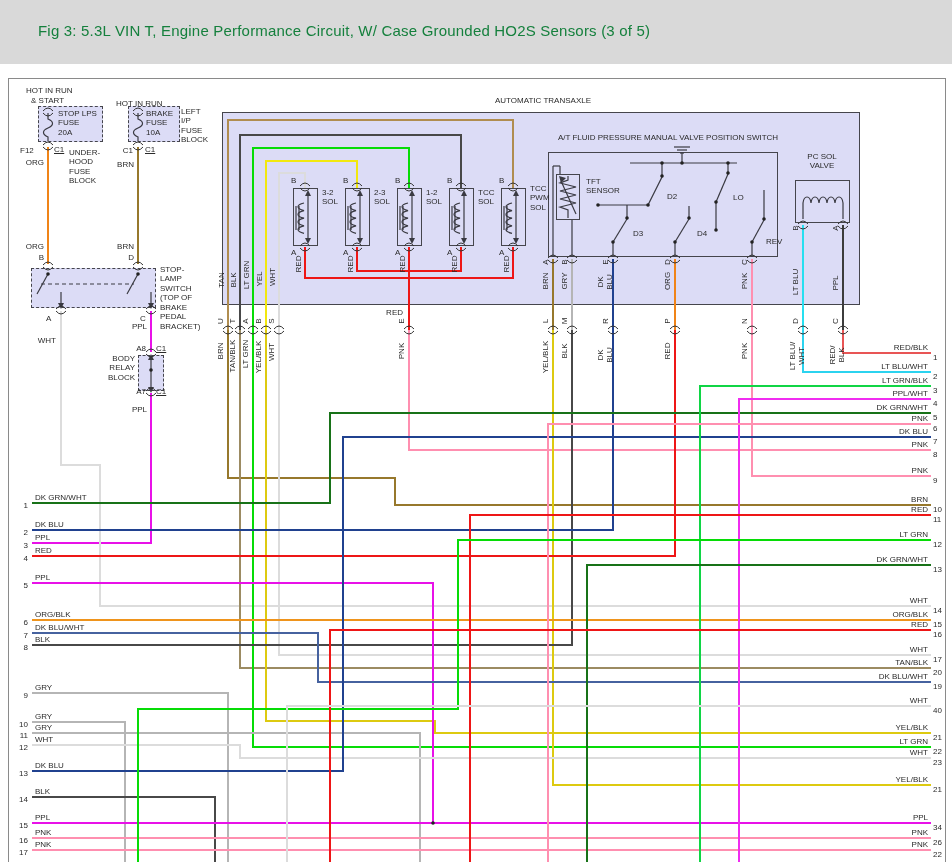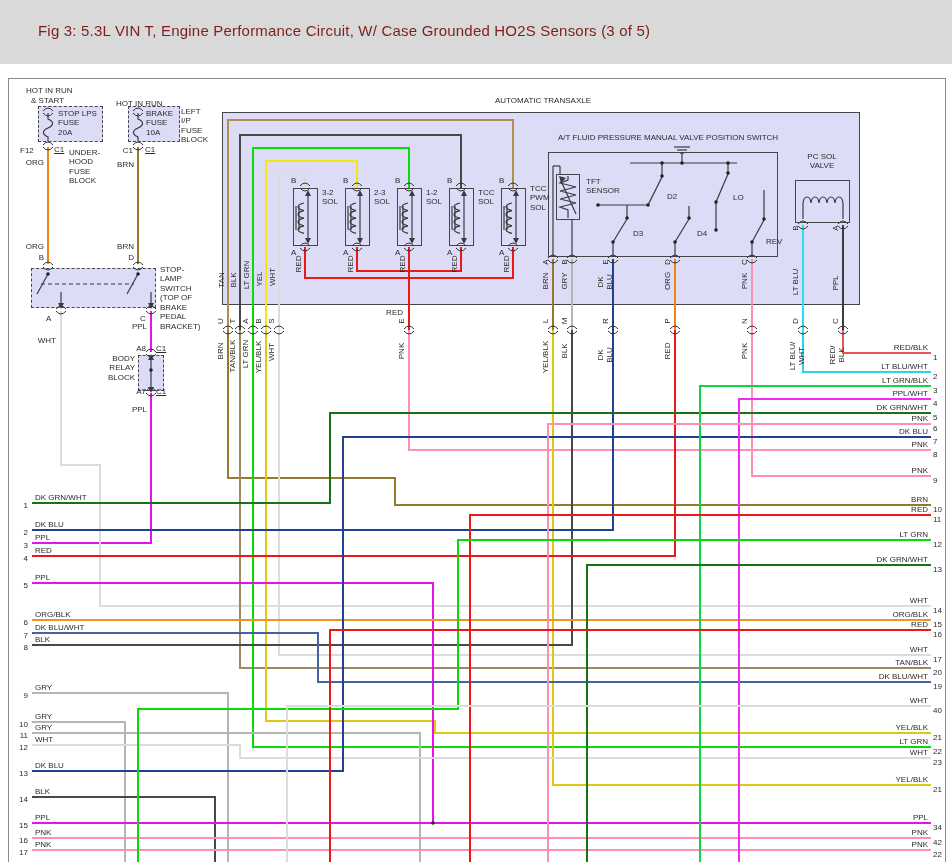--- a/index.html
+++ b/index.html
@@ -1,18 +1,18 @@
 <!DOCTYPE html>
 <html><head>
 <meta charset="utf-8">
 <style>
   html,body{margin:0;padding:0;width:952px;height:862px;background:#fff;overflow:hidden;
     font-family:"Liberation Sans",sans-serif;}
   .titlebar{position:absolute;left:0;top:0;width:952px;height:64px;background:#d9d9d9;}
-  .titlebar span{position:absolute;left:38px;top:22px;font-size:15px;color:#7f1d1d;letter-spacing:.2px;}
+  .titlebar span{position:absolute;left:38px;top:22px;font-size:15px;color:#15803d;letter-spacing:.2px;}
   #diagram{position:absolute;left:0;top:0;width:952px;height:862px;}
   .frame{position:absolute;border:1px solid #8a8a8a;border-bottom:none;background:#fff;}
   .box{position:absolute;border:1px solid #45454c;background:#dcdcf6;box-sizing:border-box;}
   .box.dashed{border-style:dashed;}
   .box.nofill{background:transparent;}
   .wire{position:absolute;}
   .lbl{position:absolute;font-size:8px;line-height:1.18;color:#2a2a2a;white-space:pre;}
   .lbl.rot{transform:translate(-50%,-50%) rotate(-90deg);text-align:center;}
   .lbl.ul{text-decoration:underline;}
   .num{position:absolute;font-size:8px;color:#2a2a2a;}
@@ -533,18 +533,18 @@
       <div class="num" style="left: 933px; top: 733px;">21</div>
       <div class="lbl" style="left: 768px; width: 160px; text-align: right; top: 723px;">YEL/BLK</div>
       <div class="num" style="left: 933px; top: 747px;">22</div>
       <div class="lbl" style="left: 768px; width: 160px; text-align: right; top: 737px;">LT GRN</div>
       <div class="num" style="left: 933px; top: 758px;">23</div>
       <div class="lbl" style="left: 768px; width: 160px; text-align: right; top: 748px;">WHT</div>
       <div class="num" style="left: 933px; top: 785px;">21</div>
       <div class="lbl" style="left: 768px; width: 160px; text-align: right; top: 775px;">YEL/BLK</div>
       <div class="num" style="left: 933px; top: 823px;">34</div>
       <div class="lbl" style="left: 768px; width: 160px; text-align: right; top: 813px;">PPL</div>
-      <div class="num" style="left: 933px; top: 838px;">42</div>
+      <div class="num" style="left: 933px; top: 838px;">26</div>
       <div class="lbl" style="left: 768px; width: 160px; text-align: right; top: 828px;">PNK</div>
       <div class="num" style="left: 933px; top: 850px;">22</div>
       <div class="lbl" style="left: 768px; width: 160px; text-align: right; top: 840px;">PNK</div>
     </div>
 </div>
 
 </body></html>

